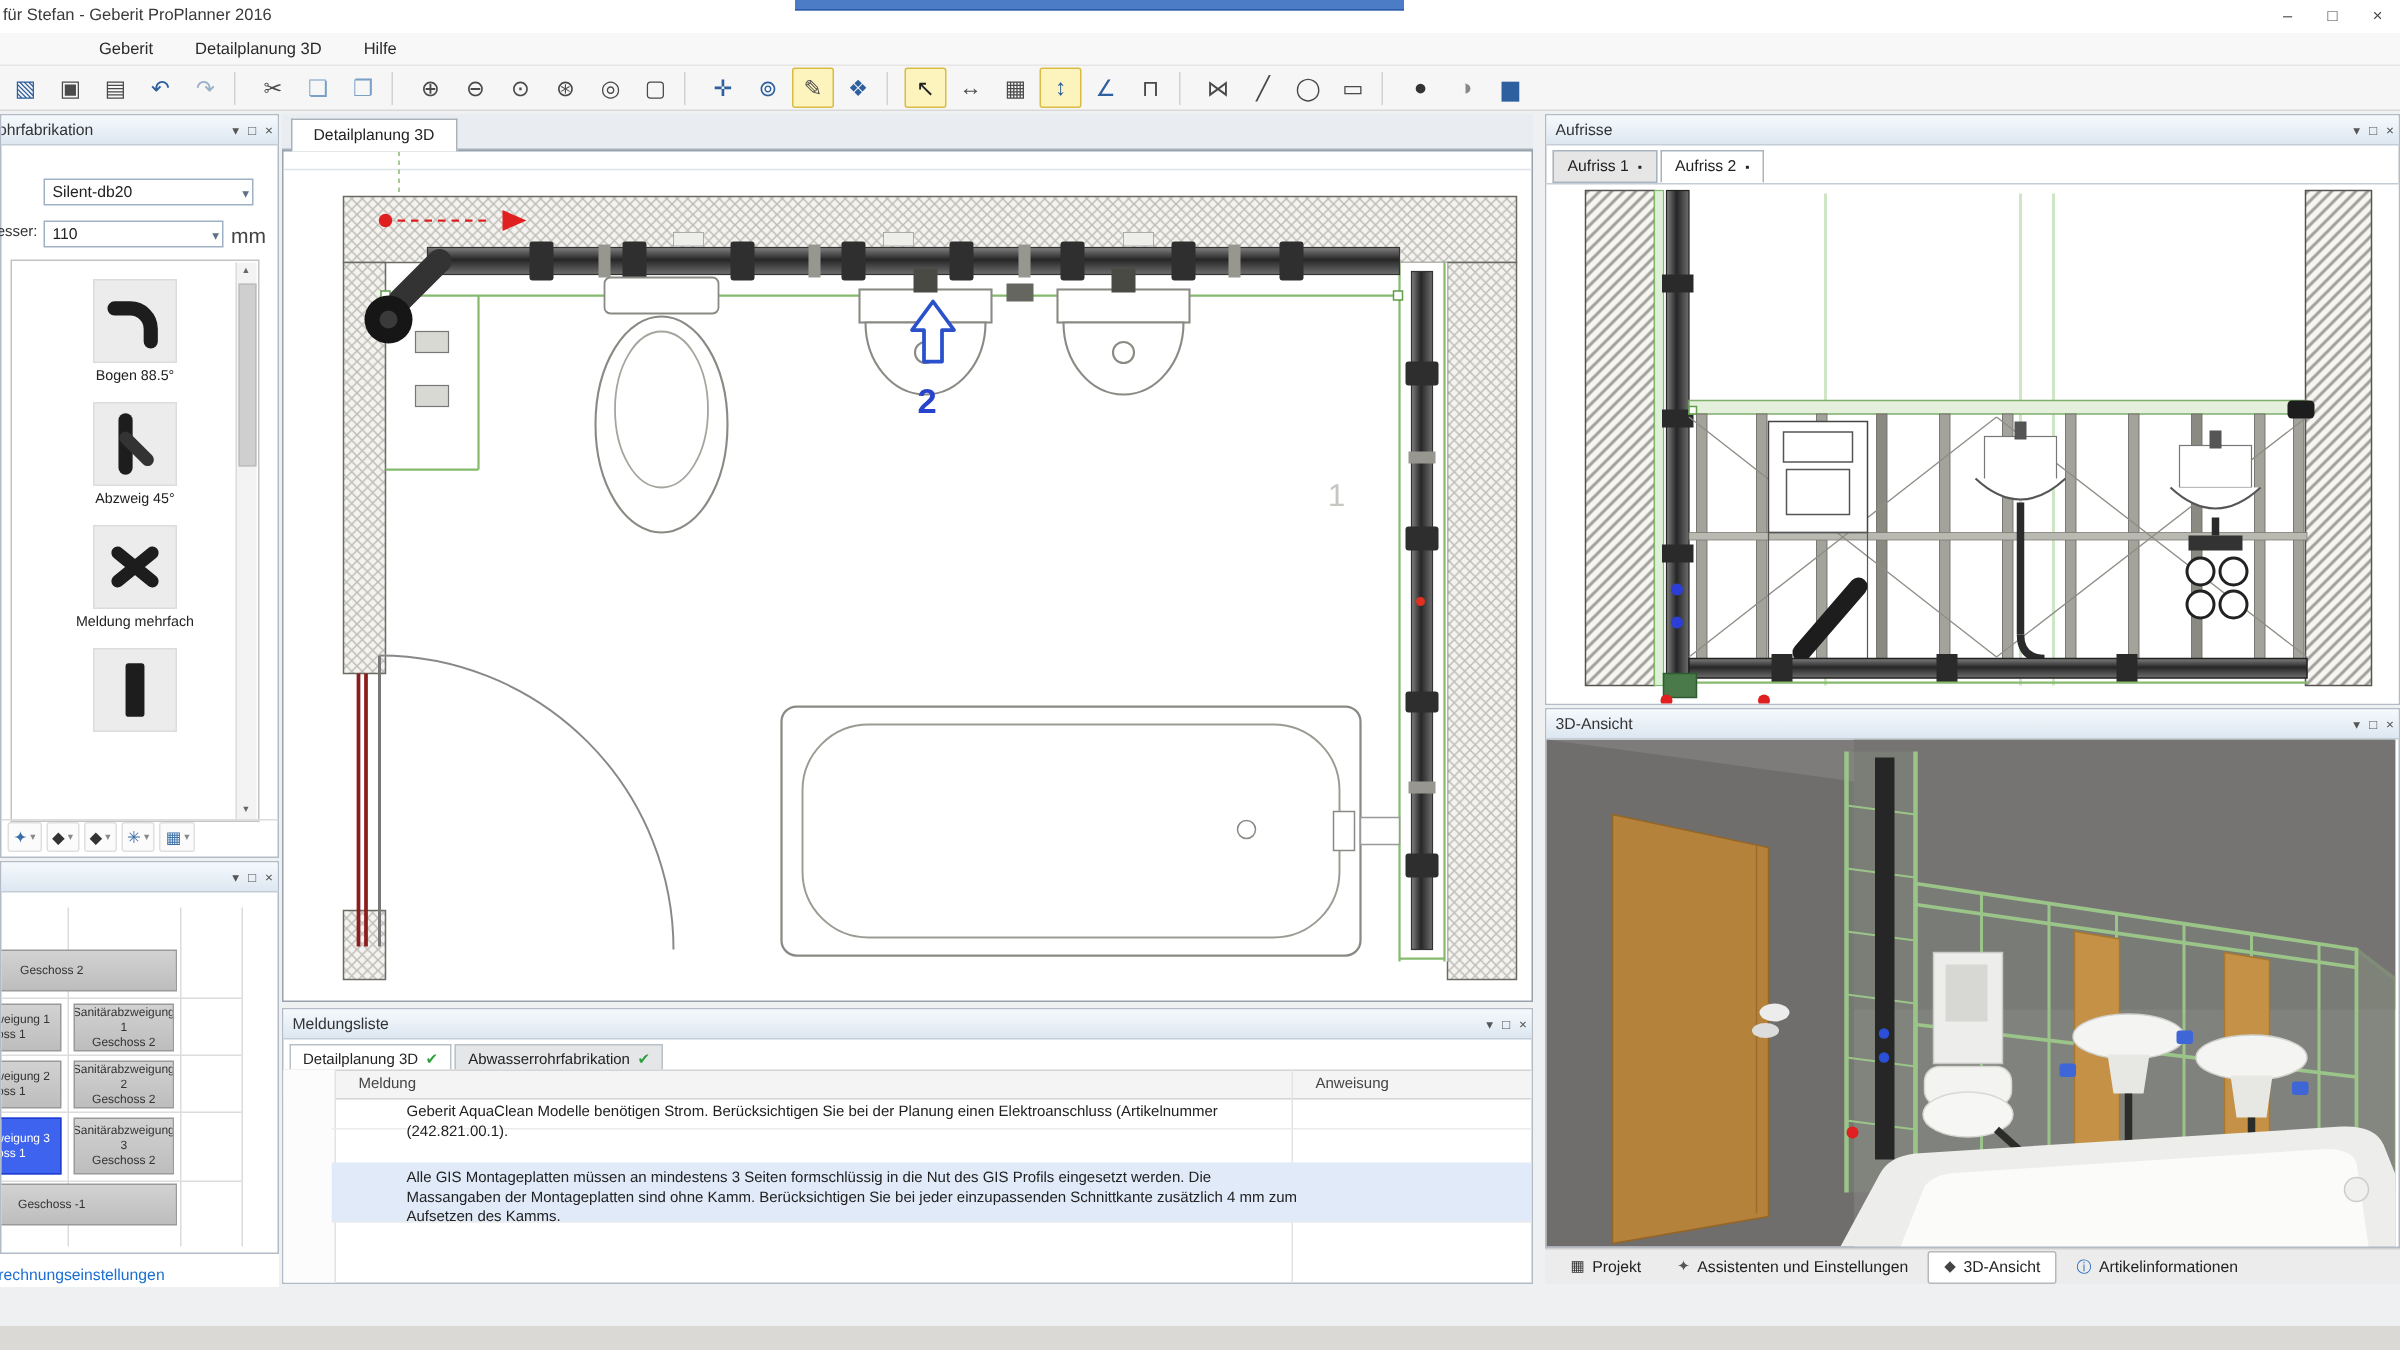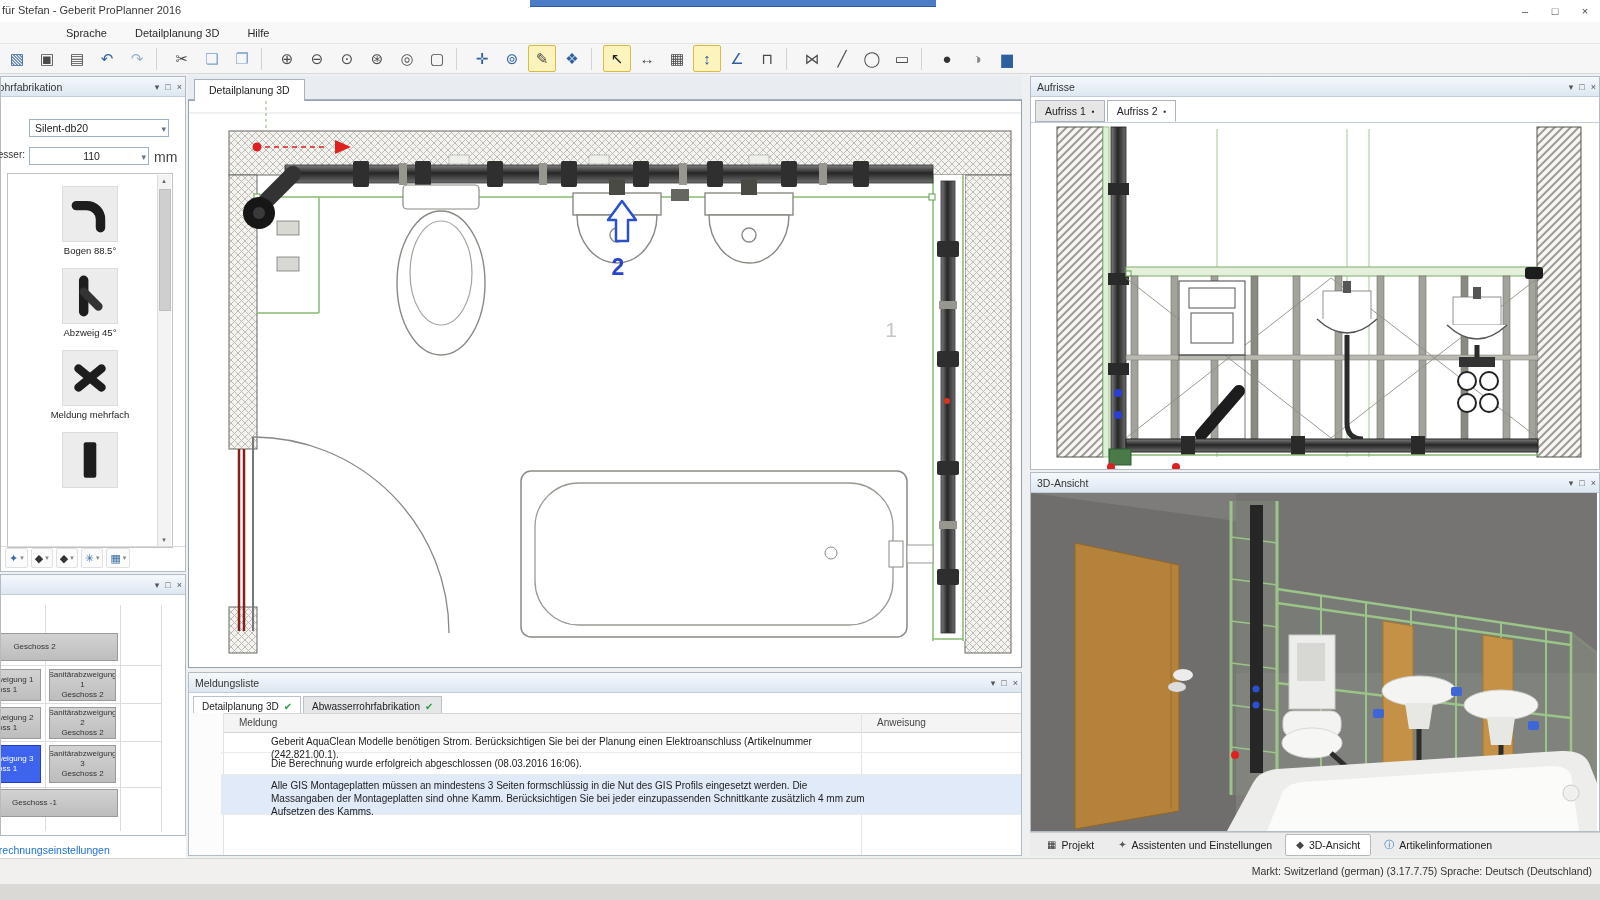--- a/index.html
+++ b/index.html
@@ -103,21 +103,21 @@
     <div class="abs" id="title-text">für Stefan - Geberit ProPlanner 2016</div>
     <div class="abs" id="wincontrols">
       <span class="winbtn">–</span>
       <span class="winbtn">□</span>
       <span class="winbtn">×</span>
     </div>
   </div>
   <div class="abs" id="bluebar"></div>
 
   <div class="abs" id="menubar">
-      <div class="menu-item">Sprache</div>
+      <div class="menu-item">Geberit</div>
       <div class="menu-item">Detailplanung 3D</div>
       <div class="menu-item">Hilfe</div>
     </div>
 
   <div class="abs" id="toolbar">
       <div class="tb-btn" style="color: rgb(46, 95, 158);">▧</div>
       <div class="tb-btn" style="color: rgb(74, 74, 74);">▣</div>
       <div class="tb-btn" style="color: rgb(74, 74, 74);">▤</div>
       <div class="tb-btn" style="color: rgb(46, 95, 158);">↶</div>
       <div class="tb-btn" style="color: rgb(154, 176, 200);">↷</div>
@@ -162,21 +162,21 @@
           <span>▾</span>
           <span>□</span>
           <span>×</span>
         </div>
     </div>
     <div class="dropdown" style="left:28px;top:42px;width:140px;">
       <span>Silent-db20</span>
       <span class="dd-caret">▾</span>
     </div>
     <div class="abs" style="left:-62px;top:72px;width:86px;text-align:right;font-size:10px;overflow:visible;white-space:nowrap;">Durchmesser:</div>
-    <div class="dropdown" style="left:28px;top:70px;width:120px;text-align:center;">
+    <div class="dropdown" style="left:28px;top:70px;width:120px;">
       <span>110</span>
       <span class="dd-caret">▾</span>
     </div>
     <div class="abs" style="left:153px;top:72px;font-size:14px;color:#444;">mm</div>
     <div id="parts-list">
       <div id="parts-items">
           <div class="part-item">
             <div class="part-icon">
               <svg viewBox="0 0 40 40">
                 <path d="M7 12 h10 a13 13 0 0 1 13 13 v8" fill="none" stroke="#1d1d1d" stroke-width="9" stroke-linecap="round"></path>
@@ -437,23 +437,20 @@
     <div id="msg-table-head">
       <span class="abs" style="left:50px;top:3px;">Meldung</span>
       <span class="abs" style="left:688px;top:3px;">Anweisung</span>
     </div>
     <div class="msg-gutter"></div>
     <div class="msg-col-sep" style="left:672px;"></div>
     <div class="abs" id="msg-rows" style="left:0;top:58px;right:0;bottom:0;overflow:hidden;margin-left:32px;">
         <div class="msg-row" style="top: 0px; height: 22px;">
           <div style="width: 600px;">Geberit AquaClean Modelle benötigen Strom. Berücksichtigen Sie bei der Planung einen Elektroanschluss (Artikelnummer (242.821.00.1).</div>
         </div>
-        <div class="msg-row" style="top: 22px; height: 22px;">
-          <div style="width: 600px;">Die Berechnung wurde erfolgreich abgeschlossen (08.03.2016 16:06).</div>
-        </div>
         <div class="msg-row hl" style="top: 44px; height: 40px;">
           <div style="width: 600px;">Alle GIS Montageplatten müssen an mindestens 3 Seiten formschlüssig in die Nut des GIS Profils eingesetzt werden. Die Massangaben der Montageplatten sind ohne Kamm. Berücksichtigen Sie bei jeder einzupassenden Schnittkante zusätzlich 4 mm zum Aufsetzen des Kamms.</div>
         </div>
       </div>
   </div>
 
   <div class="panel" id="aufrisse-panel" style="left:1030px;top:76px;width:570px;height:394px;">
     <div class="panel-h">
       <span>Aufrisse</span>
       <div class="panel-btns">
@@ -654,18 +651,15 @@
       <span class="btab active">
         <span class="bicon" style="color:#444444">◆</span>
         <span>3D-Ansicht</span>
       </span>
       <span class="btab">
         <span class="bicon" style="color:#2b6fc0">ⓘ</span>
         <span>Artikelinformationen</span>
       </span>
     </div>
 
-  <div class="abs" id="statusbar">
-    <span id="status-text">Markt: Switzerland (german) (3.17.7.75)  Sprache: Deutsch (Deutschland)</span>
-  </div>
   <div class="abs" id="bottomstrip"></div>
 
 </div>
 
 </body></html>

